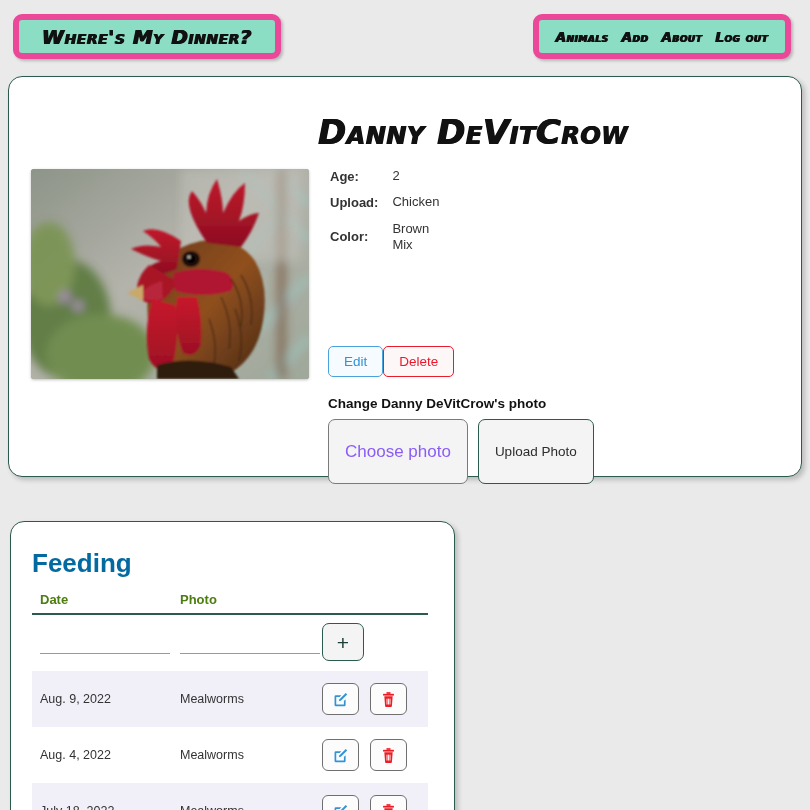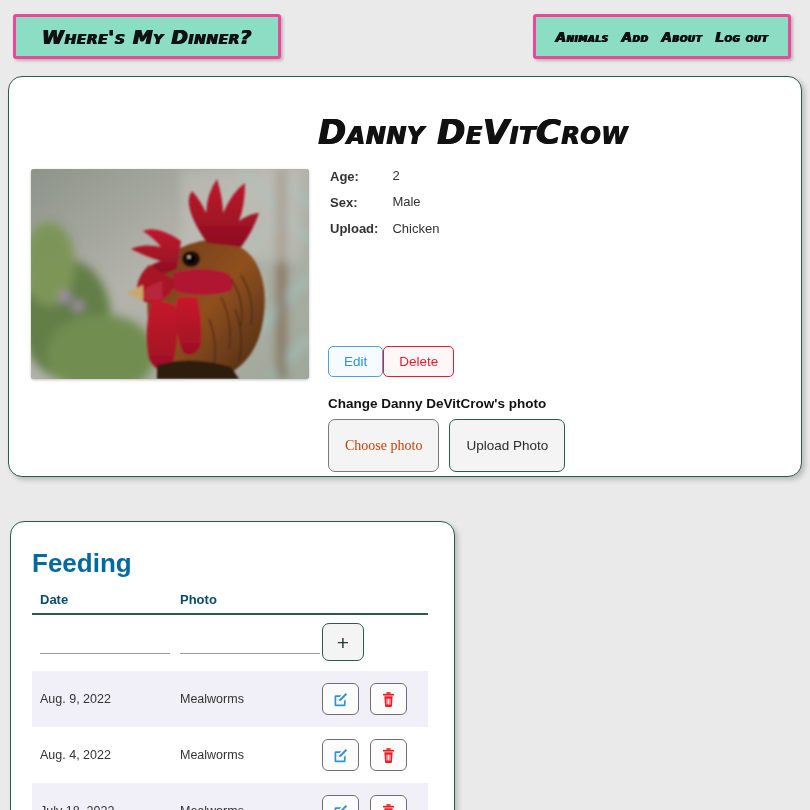--- a/index.html
+++ b/index.html
@@ -12,22 +12,22 @@
   }
   .page { position: relative; width: 810px; height: 810px; }
 
   
   .header {
     position: absolute; top: 0; left: 0; width: 810px; height: 72px;
   }
   .brand-box, .nav-box {
     position: absolute;
     background: #8bddc4;
-    border: 3px solid #ec4899;
-    border-radius: 3px;
+    border: 6px solid #ec4899;
+    border-radius: 9px;
     box-shadow: 2px 2px 3px rgba(0,0,0,0.22);
     display: flex; align-items: center; justify-content: center;
   }
   .brand-box { left: 13px; top: 14px; width: 268px; height: 45px; }
   .nav-box   { left: 533px; top: 14px; width: 258px; height: 45px; padding: 0 24px; }
 
   .handwriting {
     font-family: "DejaVu Sans", sans-serif;
     font-weight: bold;
     font-style: italic;
@@ -86,41 +86,41 @@
   }
   .btn-edit   { border: 1.5px solid #4ba3dd; color: #2f93d6; background: #f5fbfe; }
   .btn-delete { border: 1.5px solid #ea1b2d; color: #e8192c; background: #fef7f7; }
 
   .change-photo-label {
     position: absolute; left: 328px; top: 396px;
     font-size: 13.5px; font-weight: bold; color: #111;
   }
   .photo-btn-row { position: absolute; left: 328px; top: 419px; display: flex; gap: 10px; }
   .btn-choose {
-    border: 1.5px solid #7a7a7a; color: #c2410c; background: #f4f4f4;
-    font-size: 14px; padding: 9px 16px; border-radius: 7px; cursor: pointer;
-    font-family: Liberation Serif, serif;
+    border: 1.5px solid #7a7a7a; color: #8b5cf6; background: #f4f4f4;
+    font-size: 17px; padding: 9px 16px; border-radius: 7px; cursor: pointer;
+    font-family: Liberation Sans, sans-serif;
   }
   .btn-upload {
     border: 1.5px solid #2b5a4e; color: #2c2c2c; background: #f4f4f4;
-    font-size: 13.5px; padding: 18px 16px; border-radius: 7px; cursor: pointer;
+    font-size: 13.5px; padding: 24px 16px; border-radius: 7px; cursor: pointer;
     font-family: "Liberation Sans", sans-serif;
   }
 
   
   .feeding-title {
     position: absolute; left: 32px; top: 548px;
     font-size: 26px; font-weight: bold; color: #0369a1;
   }
   .feed-table {
     position: absolute; left: 32px; top: 592px; width: 396px;
     border-collapse: collapse; table-layout: fixed;
   }
   .feed-table th {
-    text-align: left; font-size: 13px; font-weight: bold; color: #0c4a6e;
+    text-align: left; font-size: 13px; font-weight: bold; color: #4d7c0f;
     padding: 0 0 6px 8px; border-bottom: 2px solid #2b5a4e; margin-top: 27px;
   }
   .col-date { width: 140px; }
   .col-meal { width: 150px; }
   .col-act  { width: 106px; }
 
   .feed-table td { font-size: 12.5px; color: #333; padding: 12px 0 12px 8px; }
   .row-alt td { background: #f1f0f9; }
   .row-plain td { background: #ffffff; }
 
@@ -240,26 +240,26 @@
     </svg>
   </div>
 
   <table class="attr-table">
     <tbody>
       <tr>
         <td class="attr-label">Age:</td>
         <td class="attr-value">2</td>
       </tr>
       <tr>
-        <td class="attr-label">Sex:</td>
-        <td class="attr-value">Male</td>
-      </tr>
-      <tr>
         <td class="attr-label">Upload:</td>
         <td class="attr-value">Chicken</td>
+      </tr>
+      <tr>
+        <td class="attr-label">Color:</td>
+        <td class="attr-value">Brown<br>Mix</td>
       </tr>
     </tbody>
   </table>
 
   <div class="btn-row">
     <button class="btn btn-edit">Edit</button>
     <button class="btn btn-delete">Delete</button>
   </div>
 
   <div class="change-photo-label">Change Danny DeVitCrow's photo</div>

